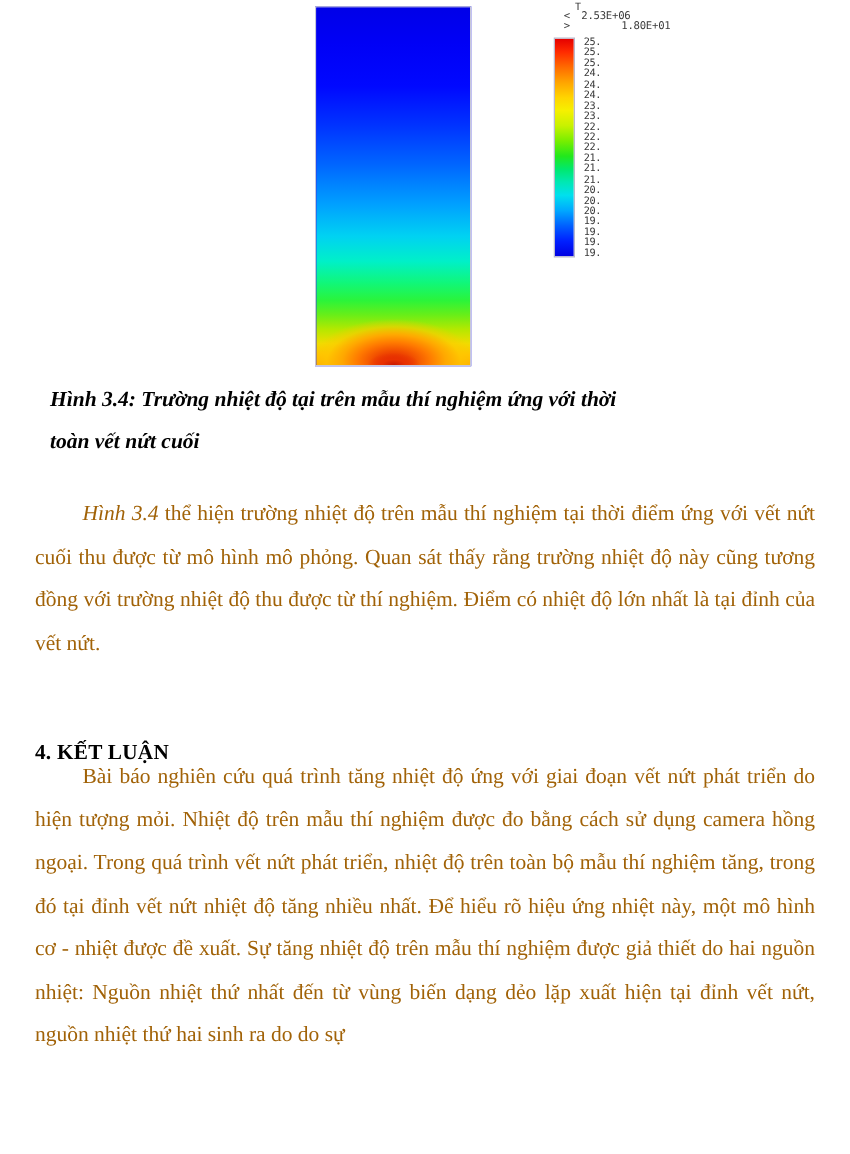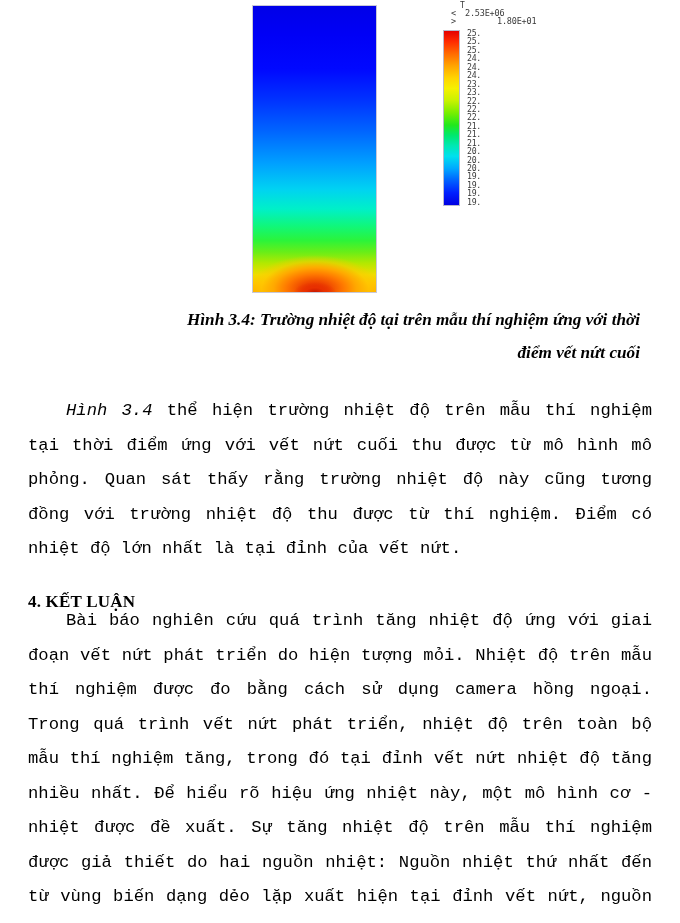--- a/index.html
+++ b/index.html
@@ -182,35 +182,34 @@
   .legend-ticks .tick {
     height: 8.45px;
   }
 
   
   .caption {
     position: absolute;
     left: 40px;
     top: 303px;
     width: 600px;
-    text-align: right;
+    text-align: left;
     font-weight: bold;
     font-style: italic;
     font-size: 17.2px;
     line-height: 33px;
   }
 
   .para {
     position: absolute;
     font-size: 17.2px;
     line-height: 34.5px;
     text-align: justify;
     text-justify: inter-word;
-    color: #000000;
-    font-family: Liberation Mono, monospace;
+    color: #a16207;
   }
   .para-intro {
     left: 28px;
     top: 377px;
     width: 624px;
     text-indent: 38px;
   }
   .para-intro .em {
     font-style: italic;
   }
@@ -272,21 +271,21 @@
         <div class="tick">20.</div>
         <div class="tick">19.</div>
         <div class="tick">19.</div>
         <div class="tick">19.</div>
         <div class="tick">19.</div>
       </div>
   </div>
 
   <div class="caption">
     <span style="display: block;">Hình 3.4: Trường nhiệt độ tại trên mẫu thí nghiệm ứng với thời</span>
-    <span>điểm vết nứt cuối</span>
+    <span>toàn vết nứt cuối</span>
   </div>
 </div>
 
 <p class="para para-intro"><span class="em">Hình 3.4</span><span> thể hiện trường nhiệt độ trên mẫu thí nghiệm tại thời điểm ứng với vết nứt cuối thu được từ mô hình mô phỏng. Quan sát thấy rằng trường nhiệt độ này cũng tương đồng với trường nhiệt độ thu được từ thí nghiệm. Điểm có nhiệt độ lớn nhất là tại đỉnh của vết nứt.</span></p>
 
 <h2 class="heading">4. KẾT LUẬN</h2>
 
 <p class="para para-conclusion">Bài báo nghiên cứu quá trình tăng nhiệt độ ứng với giai đoạn vết nứt phát triển do hiện tượng mỏi. Nhiệt độ trên mẫu thí nghiệm được đo bằng cách sử dụng camera hồng ngoại. Trong quá trình vết nứt phát triển, nhiệt độ trên toàn bộ mẫu thí nghiệm tăng, trong đó tại đỉnh vết nứt nhiệt độ tăng nhiều nhất. Để hiểu rõ hiệu ứng nhiệt này, một mô hình cơ - nhiệt được đề xuất. Sự tăng nhiệt độ trên mẫu thí nghiệm được giả thiết do hai nguồn nhiệt: Nguồn nhiệt thứ nhất đến từ vùng biến dạng dẻo lặp xuất hiện tại đỉnh vết nứt, nguồn nhiệt thứ hai sinh ra do do sự</p>
 
 </body></html>

